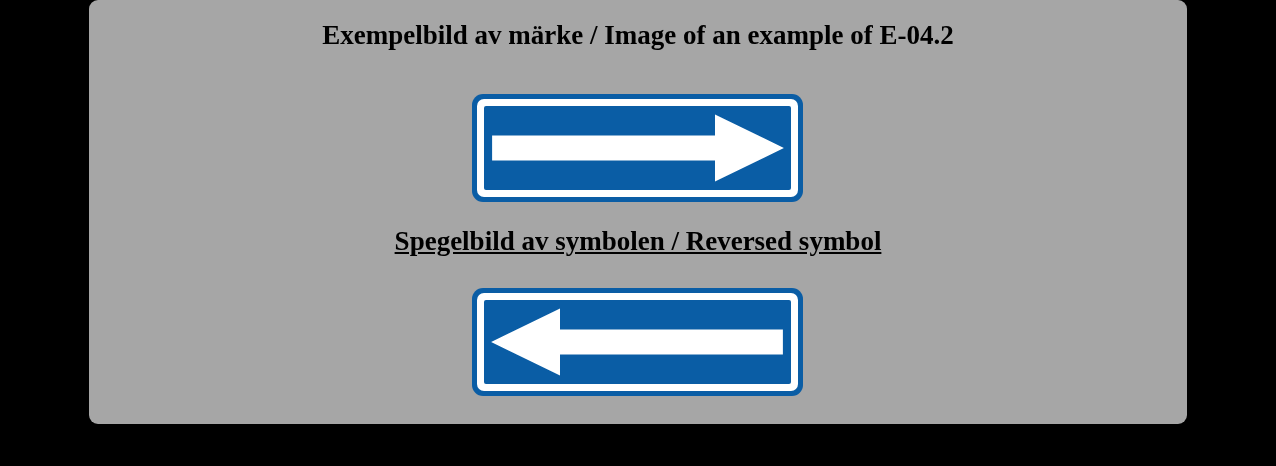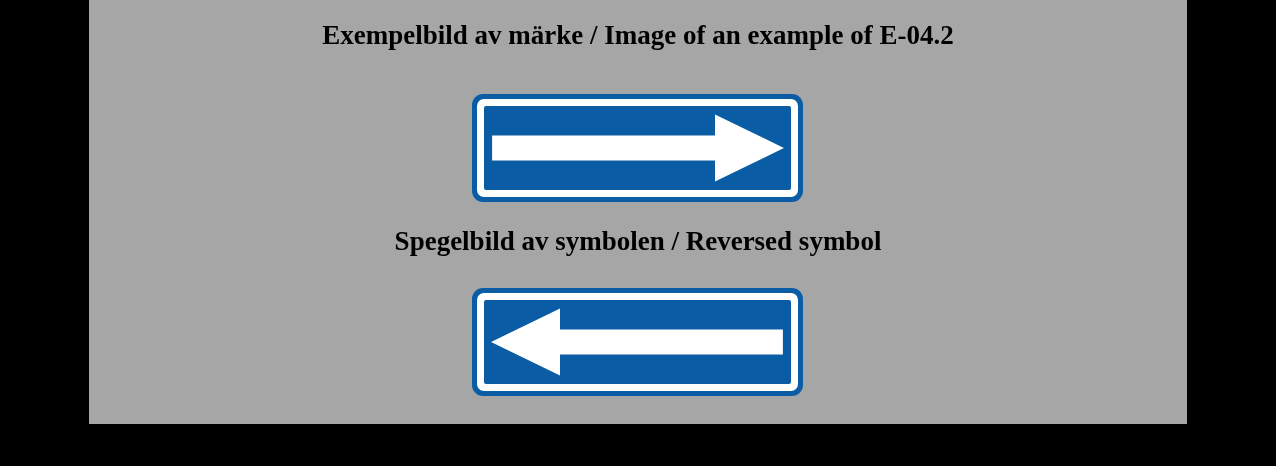--- a/index.html
+++ b/index.html
@@ -22,38 +22,39 @@
   }
 
   
   .panel {
     position: absolute;
     left: 89px;
     top: 0px;
     width: 1098px;
     height: 424px;
     background: #a6a6a6;
+    border-radius: 9px;
   }
 
   
   .caption {
     position: absolute;
     left: 0;
     width: 100%;
     text-align: center;
     color: #000000;
     font-family: "Liberation Serif", "DejaVu Serif", serif;
     font-weight: bold;
     font-size: 27px;
     line-height: 30px;
     letter-spacing: 0px;
     white-space: nowrap;
   }
   .caption-primary { top: 20px; }
-  .caption-secondary { top: 226px; }
+  .caption-secondary { top: 226px; text-decoration: underline; }
 
   
   .sign {
     position: absolute;
     width: 331px;
     height: 108px;
     box-sizing: border-box;
     background: #0a5da5;
     border-radius: 11px;
     padding: 5px;

